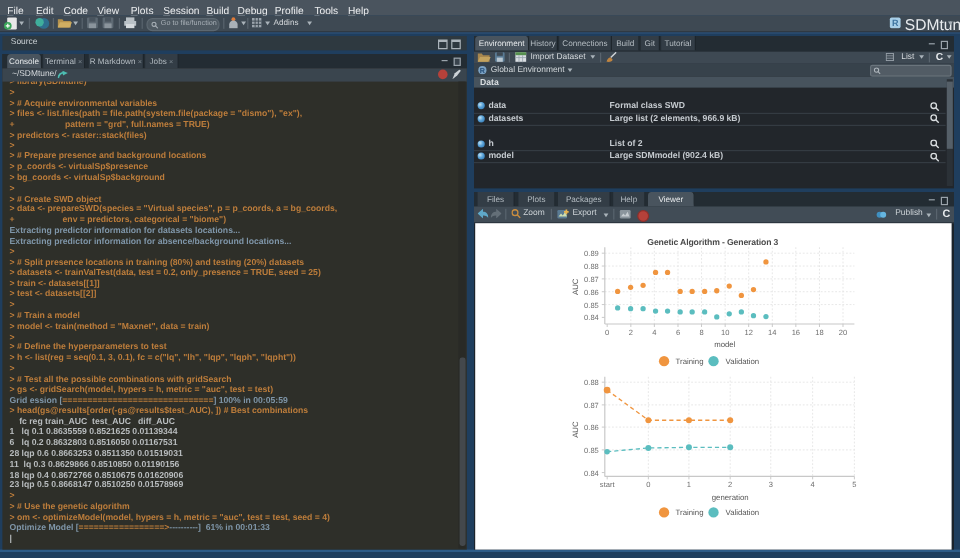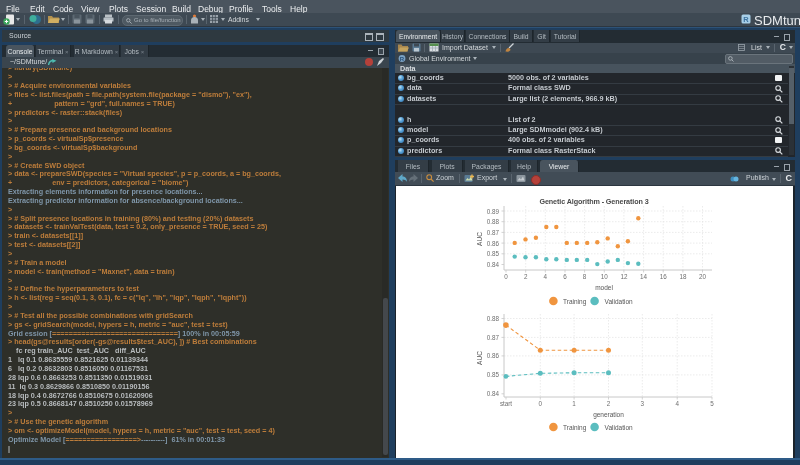--- a/index.html
+++ b/index.html
@@ -171,21 +171,21 @@
 +                     pattern = "grd", full.names = TRUE)
 &gt; predictors &lt;- raster::stack(files)
 &gt;
 &gt; # Prepare presence and background locations
 &gt; p_coords &lt;- virtualSp$presence
 &gt; bg_coords &lt;- virtualSp$background
 &gt;
 &gt; # Create SWD object
 &gt; data &lt;- prepareSWD(species = "Virtual species", p = p_coords, a = bg_coords,
 +                    env = predictors, categorical = "biome")
-<span class="m">Extracting elements information for presence locations...</span>
+<span class="m">Extracting predictor information for datasets locations...</span>
 <span class="m">Extracting predictor information for absence/background locations...</span>
 &gt;
 &gt; # Split presence locations in training (80%) and testing (20%) datasets
 &gt; datasets &lt;- trainValTest(data, test = 0.2, only_presence = TRUE, seed = 25)
 &gt; train &lt;- datasets[[1]]
 &gt; test &lt;- datasets[[2]]
 &gt;
 &gt; # Train a model
 &gt; model &lt;- train(method = "Maxnet", data = train)
 &gt;
@@ -265,26 +265,20 @@
     <span style="padding-left:14px">Global Environment</span>
     <span class="caret" style="left:78px;top:4px"></span>
     <div class="abs" style="right:2px;top:1px;width:66px;height:8px;background:#525c65;border:1px solid #6a747c;border-radius:2px">
       <svg class="abs" style="left:2px;top:1px" width="6" height="6" viewBox="0 0 6 6">
         <circle cx="2.4" cy="2.4" r="1.8" fill="none" stroke="#aeb6bc" stroke-width="0.9"></circle>
         <path d="M3.7 3.7L5.5 5.5" stroke="#aeb6bc" stroke-width="0.9"></path>
       </svg>
     </div>
   </div>
   <div id="dataHeader" class="abs"><span style="padding-left:5px;font-weight:bold" class="mono">Data</span></div>
-  <div class="envrow mono" style="top:43px">
-      <span class="bluedot"></span>
-      <span class="nm">bg_coords</span>
-      <span class="vl">5000 obs. of 2 variables</span>
-      <span class="sq"></span>
-    </div>
   <div class="envrow mono" style="top:53.4px">
       <span class="bluedot"></span>
       <span class="nm">data</span>
       <span class="vl">Formal class SWD</span>
       <svg class="mg" viewBox="0 0 8 8">
         <circle cx="3.1" cy="3.1" r="2.3" fill="none" stroke="#d9dde0" stroke-width="1.1"></circle>
         <path d="M4.8 4.8L7.3 7.3" stroke="#d9dde0" stroke-width="1.2"></path>
       </svg>
     </div>
   <div class="envrow mono" style="top:63.8px">
@@ -307,35 +301,20 @@
     </div>
   <div class="envrow mono" style="top:95px">
       <span class="bluedot"></span>
       <span class="nm">model</span>
       <span class="vl">Large SDMmodel (902.4 kB)</span>
       <svg class="mg" viewBox="0 0 8 8">
         <circle cx="3.1" cy="3.1" r="2.3" fill="none" stroke="#d9dde0" stroke-width="1.1"></circle>
         <path d="M4.8 4.8L7.3 7.3" stroke="#d9dde0" stroke-width="1.2"></path>
       </svg>
     </div>
-  <div class="envrow mono" style="top:105.4px">
-      <span class="bluedot"></span>
-      <span class="nm">p_coords</span>
-      <span class="vl">400 obs. of 2 variables</span>
-      <span class="sq"></span>
-    </div>
-  <div class="envrow mono" style="top:115.8px">
-      <span class="bluedot"></span>
-      <span class="nm">predictors</span>
-      <span class="vl">Formal class RasterStack</span>
-      <svg class="mg" viewBox="0 0 8 8">
-        <circle cx="3.1" cy="3.1" r="2.3" fill="none" stroke="#d9dde0" stroke-width="1.1"></circle>
-        <path d="M4.8 4.8L7.3 7.3" stroke="#d9dde0" stroke-width="1.2"></path>
-      </svg>
-    </div>
   <div class="abs" style="right:1px;top:36px;width:5px;height:89px;background:#2b3137">
     <div class="abs" style="left:0;top:2px;width:5px;height:56px;background:#555f68"></div>
   </div>
 </div>
 
 <div id="filesPane" class="abs">
   <div id="fTabs" class="abs">
     <div class="ctab" style="left:3px;width:30px">Files</div>
     <div class="ctab" style="left:37px;width:30px">Plots</div>
     <div class="ctab" style="left:70px;width:43px">Packages</div>

